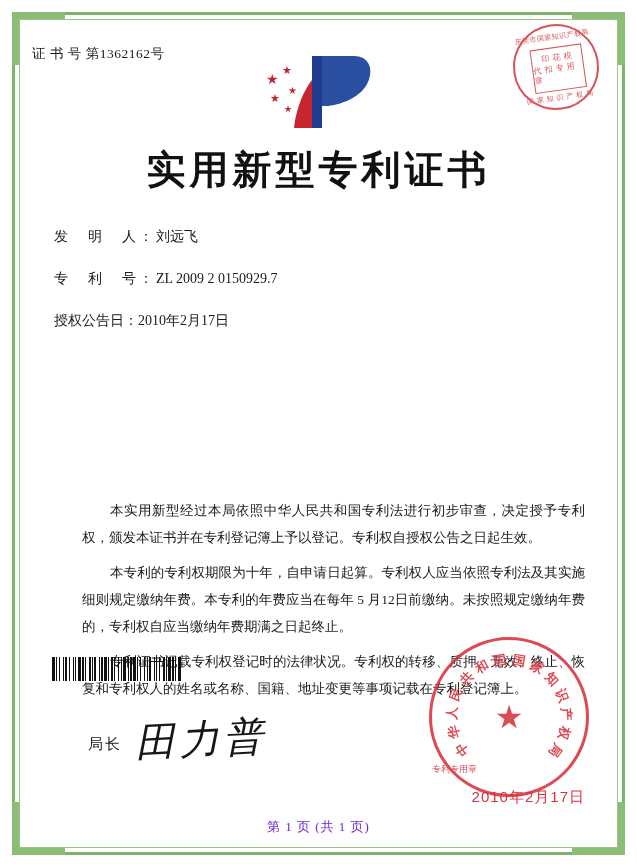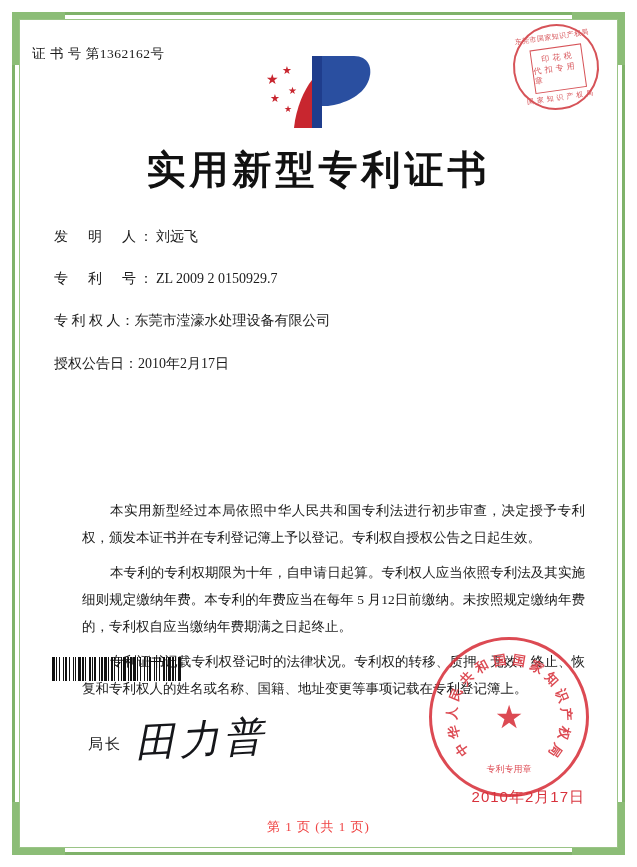--- a/index.html
+++ b/index.html
@@ -232,21 +232,21 @@
     font-size: 13px;
     color: #d8323c;
     font-weight: bold;
     transform-origin: 0 0;
   }
   .main-seal .seal-bottom-text {
     position: absolute;
     bottom: 18px;
     left: 0;
     right: 0;
-    text-align: center;
+    text-align: left;
     font-family: "Liberation Sans", sans-serif;
     font-size: 9px;
     color: #d8323c;
   }
 
   .seal-date {
     position: absolute;
     right: 52px;
     bottom: 60px;
     font-size: 15px;
@@ -255,21 +255,21 @@
     letter-spacing: 1px;
   }
 
   .page-footer {
     position: absolute;
     left: 0;
     right: 0;
     bottom: 31px;
     text-align: center;
     font-size: 13px;
-    color: #ef4444;
+    color: #6d28d9;
     letter-spacing: 1px;
   }
 </style>
 </head>
 <body>
 
 <div class="page">
 
   <div class="frame-outer"></div>
   <div class="frame-inner"></div>
@@ -307,23 +307,20 @@
   </div>
 
   <div class="title">实用新型专利证书</div>
 
   <div class="fields">
     <div class="field-row">
       <span class="field-label lbl-wide">发　明　人：</span><span class="field-value">刘远飞</span>
     </div>
     <div class="field-row">
       <span class="field-label lbl-wide">专　利　号：</span><span class="field-value">ZL 2009 2 0150929.7</span>
-    </div>
-    <div class="field-row">
-      <span class="field-label">专 利 权 人：</span><span class="field-value">东莞市滢濠水处理设备有限公司</span>
     </div>
     <div class="field-row">
       <span class="field-label">授权公告日：</span><span class="field-value">2010年2月17日</span>
     </div>
   </div>
 
   <div class="body-text">
     <p>本实用新型经过本局依照中华人民共和国专利法进行初步审查，决定授予专利权，颁发本证书并在专利登记簿上予以登记。专利权自授权公告之日起生效。</p>
     <p>本专利的专利权期限为十年，自申请日起算。专利权人应当依照专利法及其实施细则规定缴纳年费。本专利的年费应当在每年 5 月12日前缴纳。未按照规定缴纳年费的，专利权自应当缴纳年费期满之日起终止。</p>
     <p>专利证书记载专利权登记时的法律状况。专利权的转移、质押、无效、终止、恢复和专利权人的姓名或名称、国籍、地址变更等事项记载在专利登记簿上。</p>

